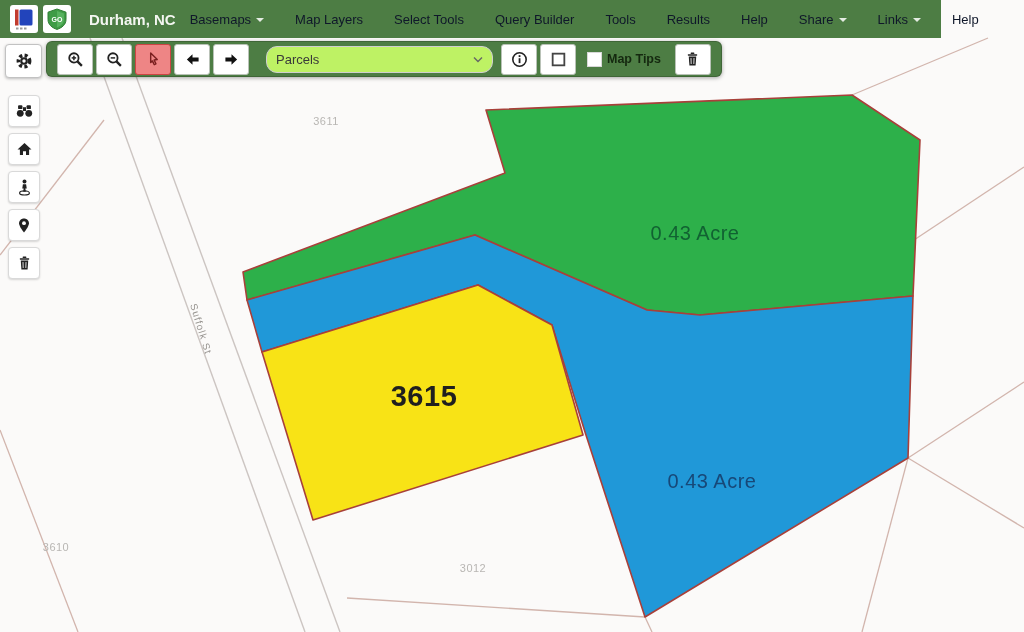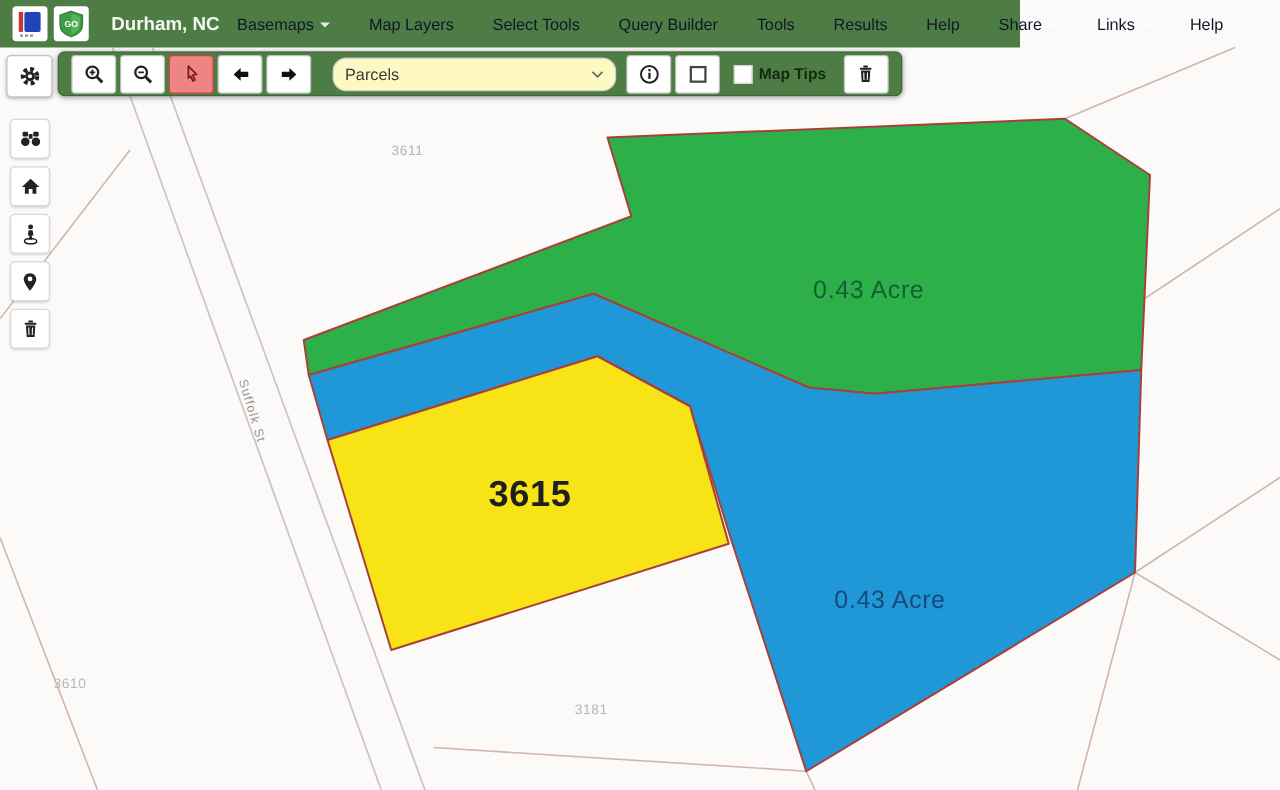--- a/index.html
+++ b/index.html
@@ -1,20 +1,20 @@
 <!DOCTYPE html>
 <html><head>
 <meta charset="utf-8">
 <style>
   html,body{margin:0;padding:0;background:#e8e8e8;}
   .stage{position:relative;width:1024px;height:632px;overflow:hidden;
          background:#fbfaf9;font-family:"Liberation Sans",sans-serif;}
 
   
-  .topbar{position:absolute;left:0;top:0;width:816px;height:38px;
+  .topbar{position:absolute;left:0;top:0;width:941px;height:38px;
           display:flex;align-items:center;padding:0 10px;box-sizing:border-box;
           z-index:30;}
   .logos{display:flex;gap:5px;margin-right:18px;}
   .logo{width:28px;height:28px;background:#fff;border-radius:3px;display:flex;
         align-items:center;justify-content:center;}
   .app-title{color:#f4f6f1;font-size:15px;font-weight:700;margin-right:14px;white-space:nowrap;}
   .menu{display:flex;align-items:center;gap:31px;}
   .menu-item{color:#0f172a;font-size:13px;white-space:nowrap;cursor:pointer;
              display:flex;align-items:center;gap:5px;}
   .caret{width:0;height:0;border-left:4px solid transparent;border-right:4px solid transparent;
@@ -23,21 +23,21 @@
   
   .gear-btn{position:absolute;left:5px;top:44px;width:35px;height:32px;background:#fff;
             border:1px solid #c2c2c2;border-radius:4px;display:flex;align-items:center;
             justify-content:center;box-shadow:0 1px 3px rgba(0,0,0,.25);z-index:25;cursor:pointer;}
   .toolbar{position:absolute;left:46px;top:41px;height:36px;border-radius:6px;
            display:flex;align-items:center;padding:0 10px;box-sizing:border-box;
            box-shadow:0 1px 4px rgba(0,0,0,.35);z-index:25;border:1px solid rgba(0,0,0,.18);}
   .tb-btn{width:34px;height:29px;background:#fff;border:1px solid #b9c2b7;border-radius:3px;
           display:flex;align-items:center;justify-content:center;margin-right:3px;cursor:pointer;}
   .tb-btn.active{margin-right:3px;}
-  .dropdown{width:227px;height:27px;background:#fef9c3;border:1px solid #cfcfcf;border-radius:11px;
+  .dropdown{width:227px;height:27px;background:#bef264;border:1px solid #cfcfcf;border-radius:11px;
             margin-left:14px;display:flex;align-items:center;justify-content:space-between;
             padding:0 9px;box-sizing:border-box;cursor:pointer;}
   .dropdown .val{font-size:13px;color:#3a3a3a;}
   .spacer8{width:8px;} .spacer14{width:14px;}
   .checkbox{width:13px;height:13px;background:#fff;border:1px solid #d8d8d8;margin-left:8px;cursor:pointer;}
   .cbx-label{font-size:12.5px;font-weight:700;color:#14280f;margin-left:5px;}
 
   
   .sidebar{position:absolute;left:8px;top:95px;display:flex;flex-direction:column;gap:6px;z-index:20;}
   .side-btn{width:30px;height:30px;background:#fff;border:1px solid #d9d9d9;border-radius:4px;
@@ -80,21 +80,21 @@
     <polygon stroke-width="1.6" stroke-linejoin="round" points="247,300 475,235 647,310 700,315 913,296 908,458 645,617 585,432 552,325 478,285 262,352" fill="#2098d8" stroke="#a8403a"></polygon>
     <polygon stroke-width="1.6" stroke-linejoin="round" points="478,285 552,325 583,435 313,520 262,352" fill="#f8e316" stroke="#a8403a"></polygon>
   </svg>
 
   <div class="map-label lbl-area" style="left: 695px; top: 233px; color: rgb(17, 98, 50);">0.43 Acre</div>
   <div class="map-label lbl-area" style="left: 712px; top: 481px; color: rgb(23, 72, 120);">0.43 Acre</div>
   <div class="map-label lbl-big" style="left: 424px; top: 396px; color: rgb(31, 31, 31);">3615</div>
 
   <div class="map-label lbl-faded" style="left:326px;top:121px;">3611</div>
   <div class="map-label lbl-faded" style="left:56px;top:547px;">3610</div>
-  <div class="map-label lbl-faded" style="left:473px;top:568px;">3181</div>
+  <div class="map-label lbl-faded" style="left:473px;top:568px;">3012</div>
   <div class="map-label lbl-street" style="left:201px;top:329px;">Suffolk St</div>
 
   <div class="topbar" style="background-color: rgb(77, 125, 68);">
     <div class="logos">
       <div class="logo">
         <svg width="24" height="24" viewBox="0 0 24 24">
           <rect x="3" y="2.5" width="3.5" height="16" fill="#c23b2e"></rect>
           <rect x="7.5" y="2.5" width="13" height="16" rx="1.5" fill="#2244bb"></rect>
           <rect x="4" y="20.5" width="2.5" height="2" fill="#9a9a9a"></rect>
           <rect x="8" y="20.5" width="2.5" height="2" fill="#9a9a9a"></rect>

